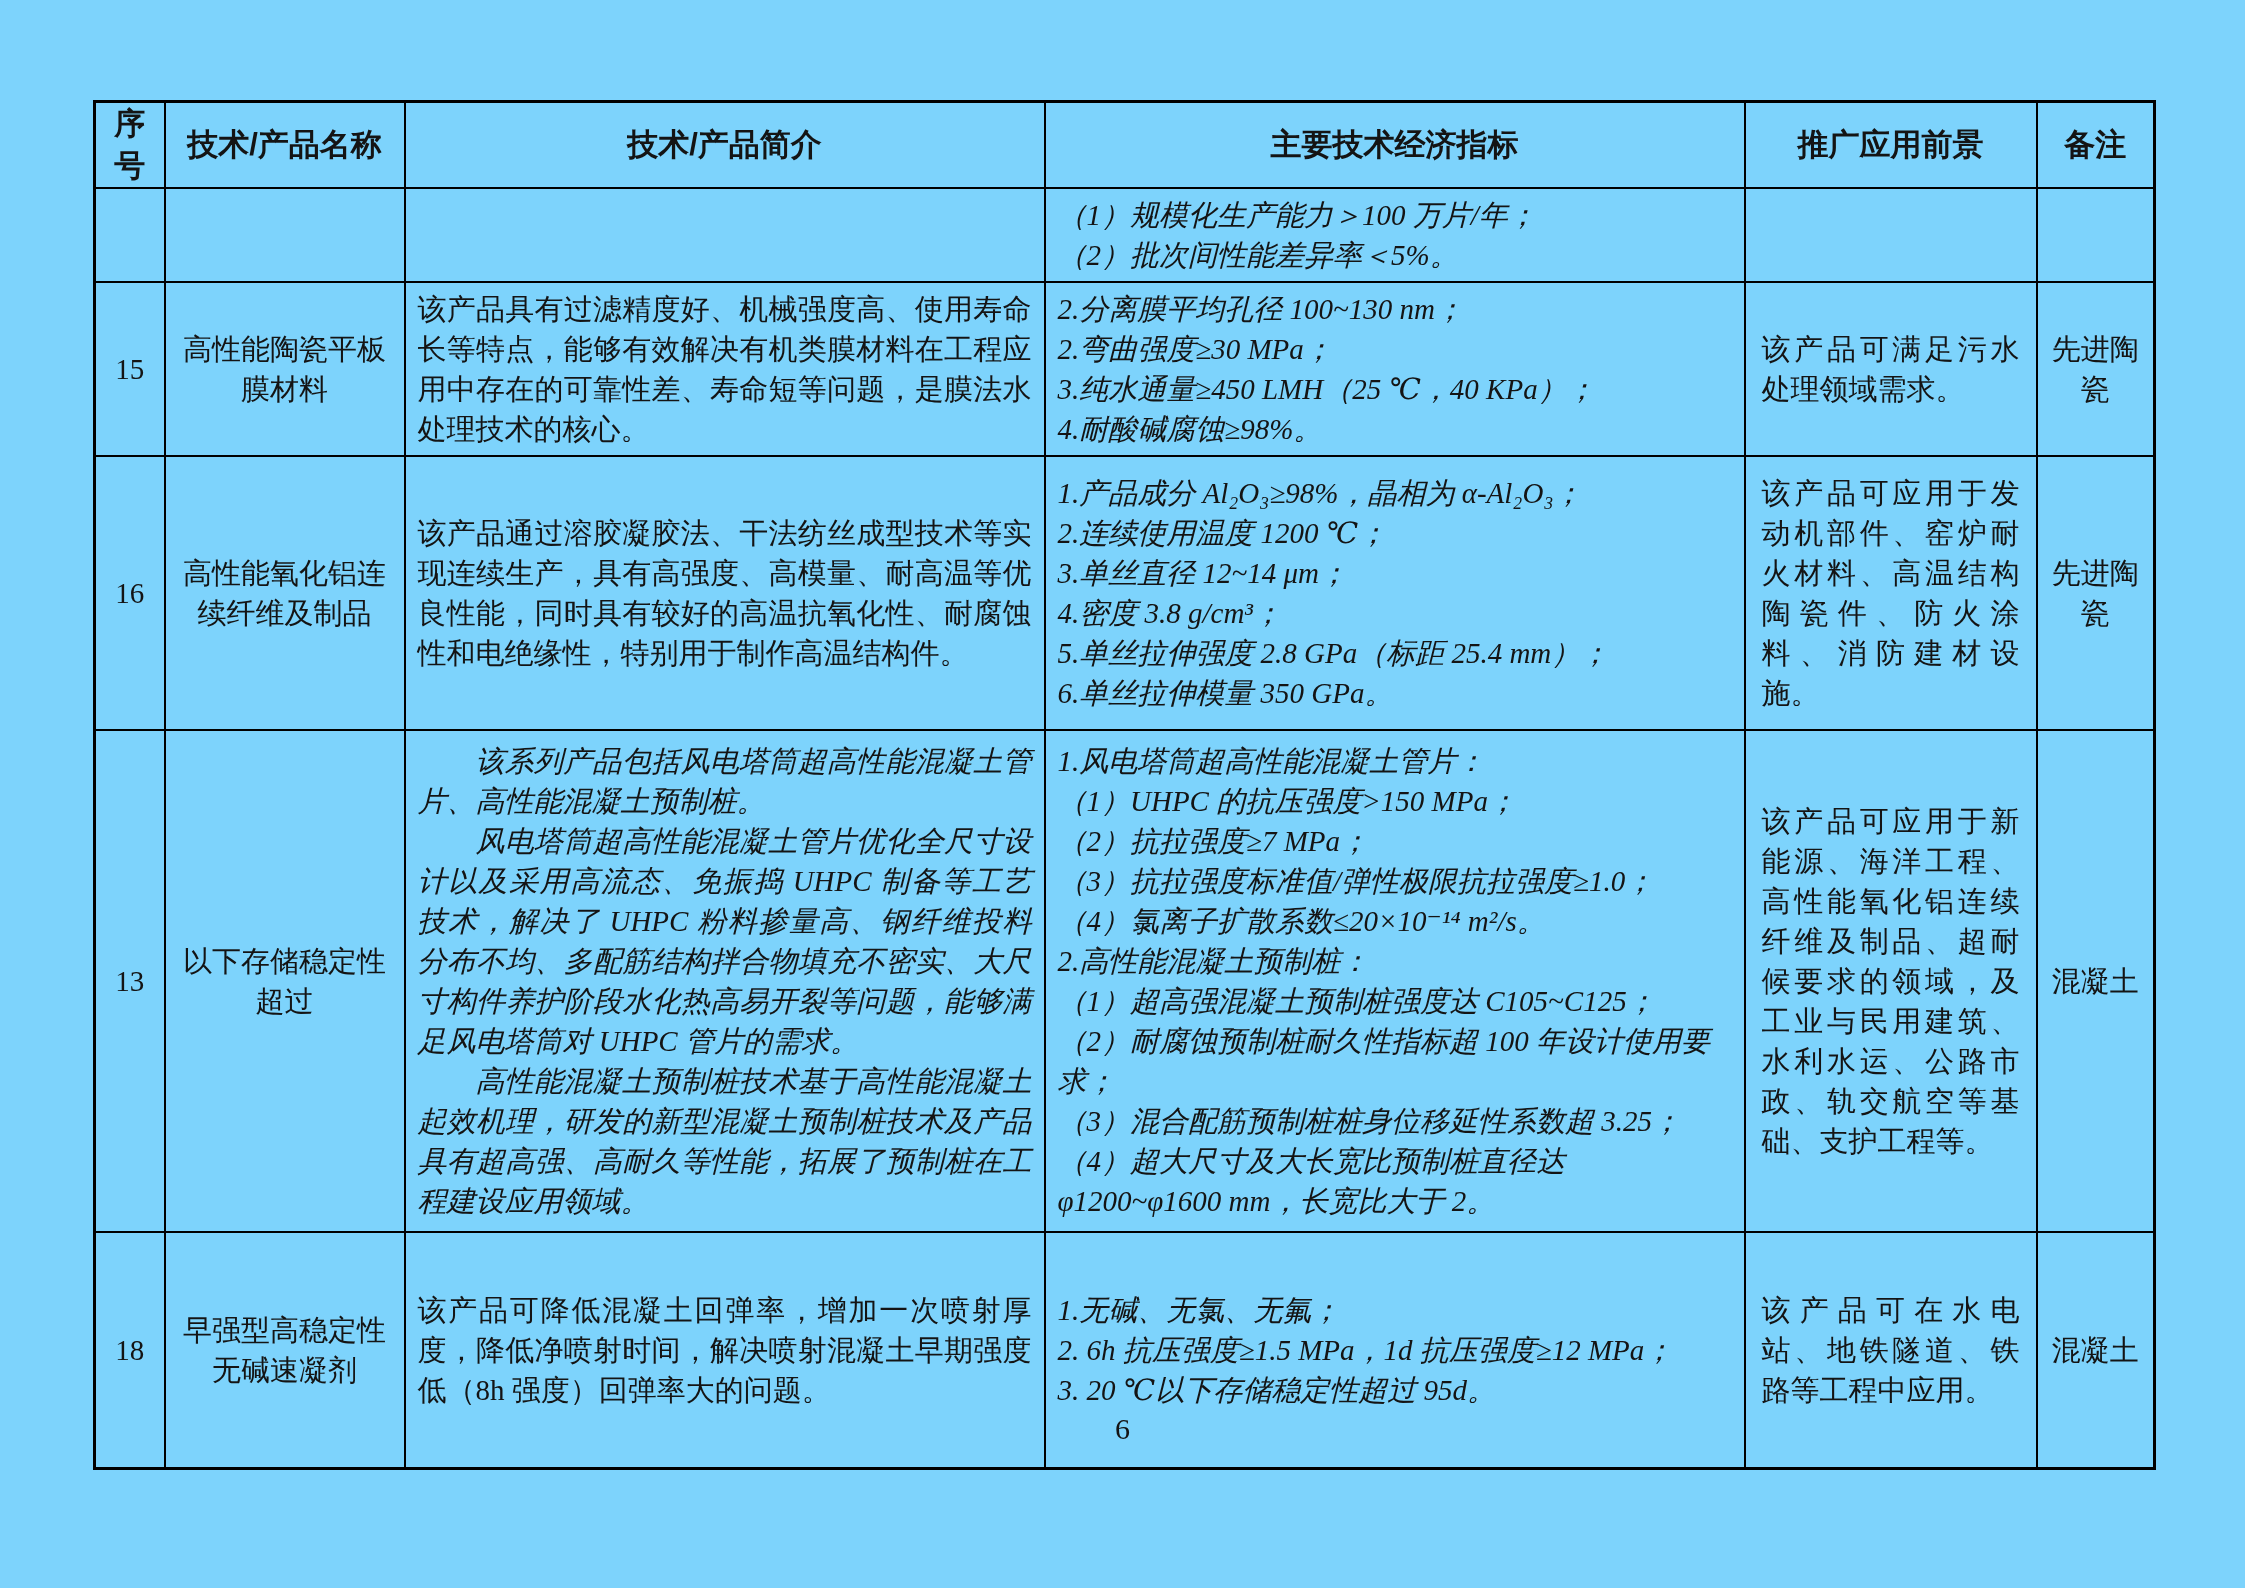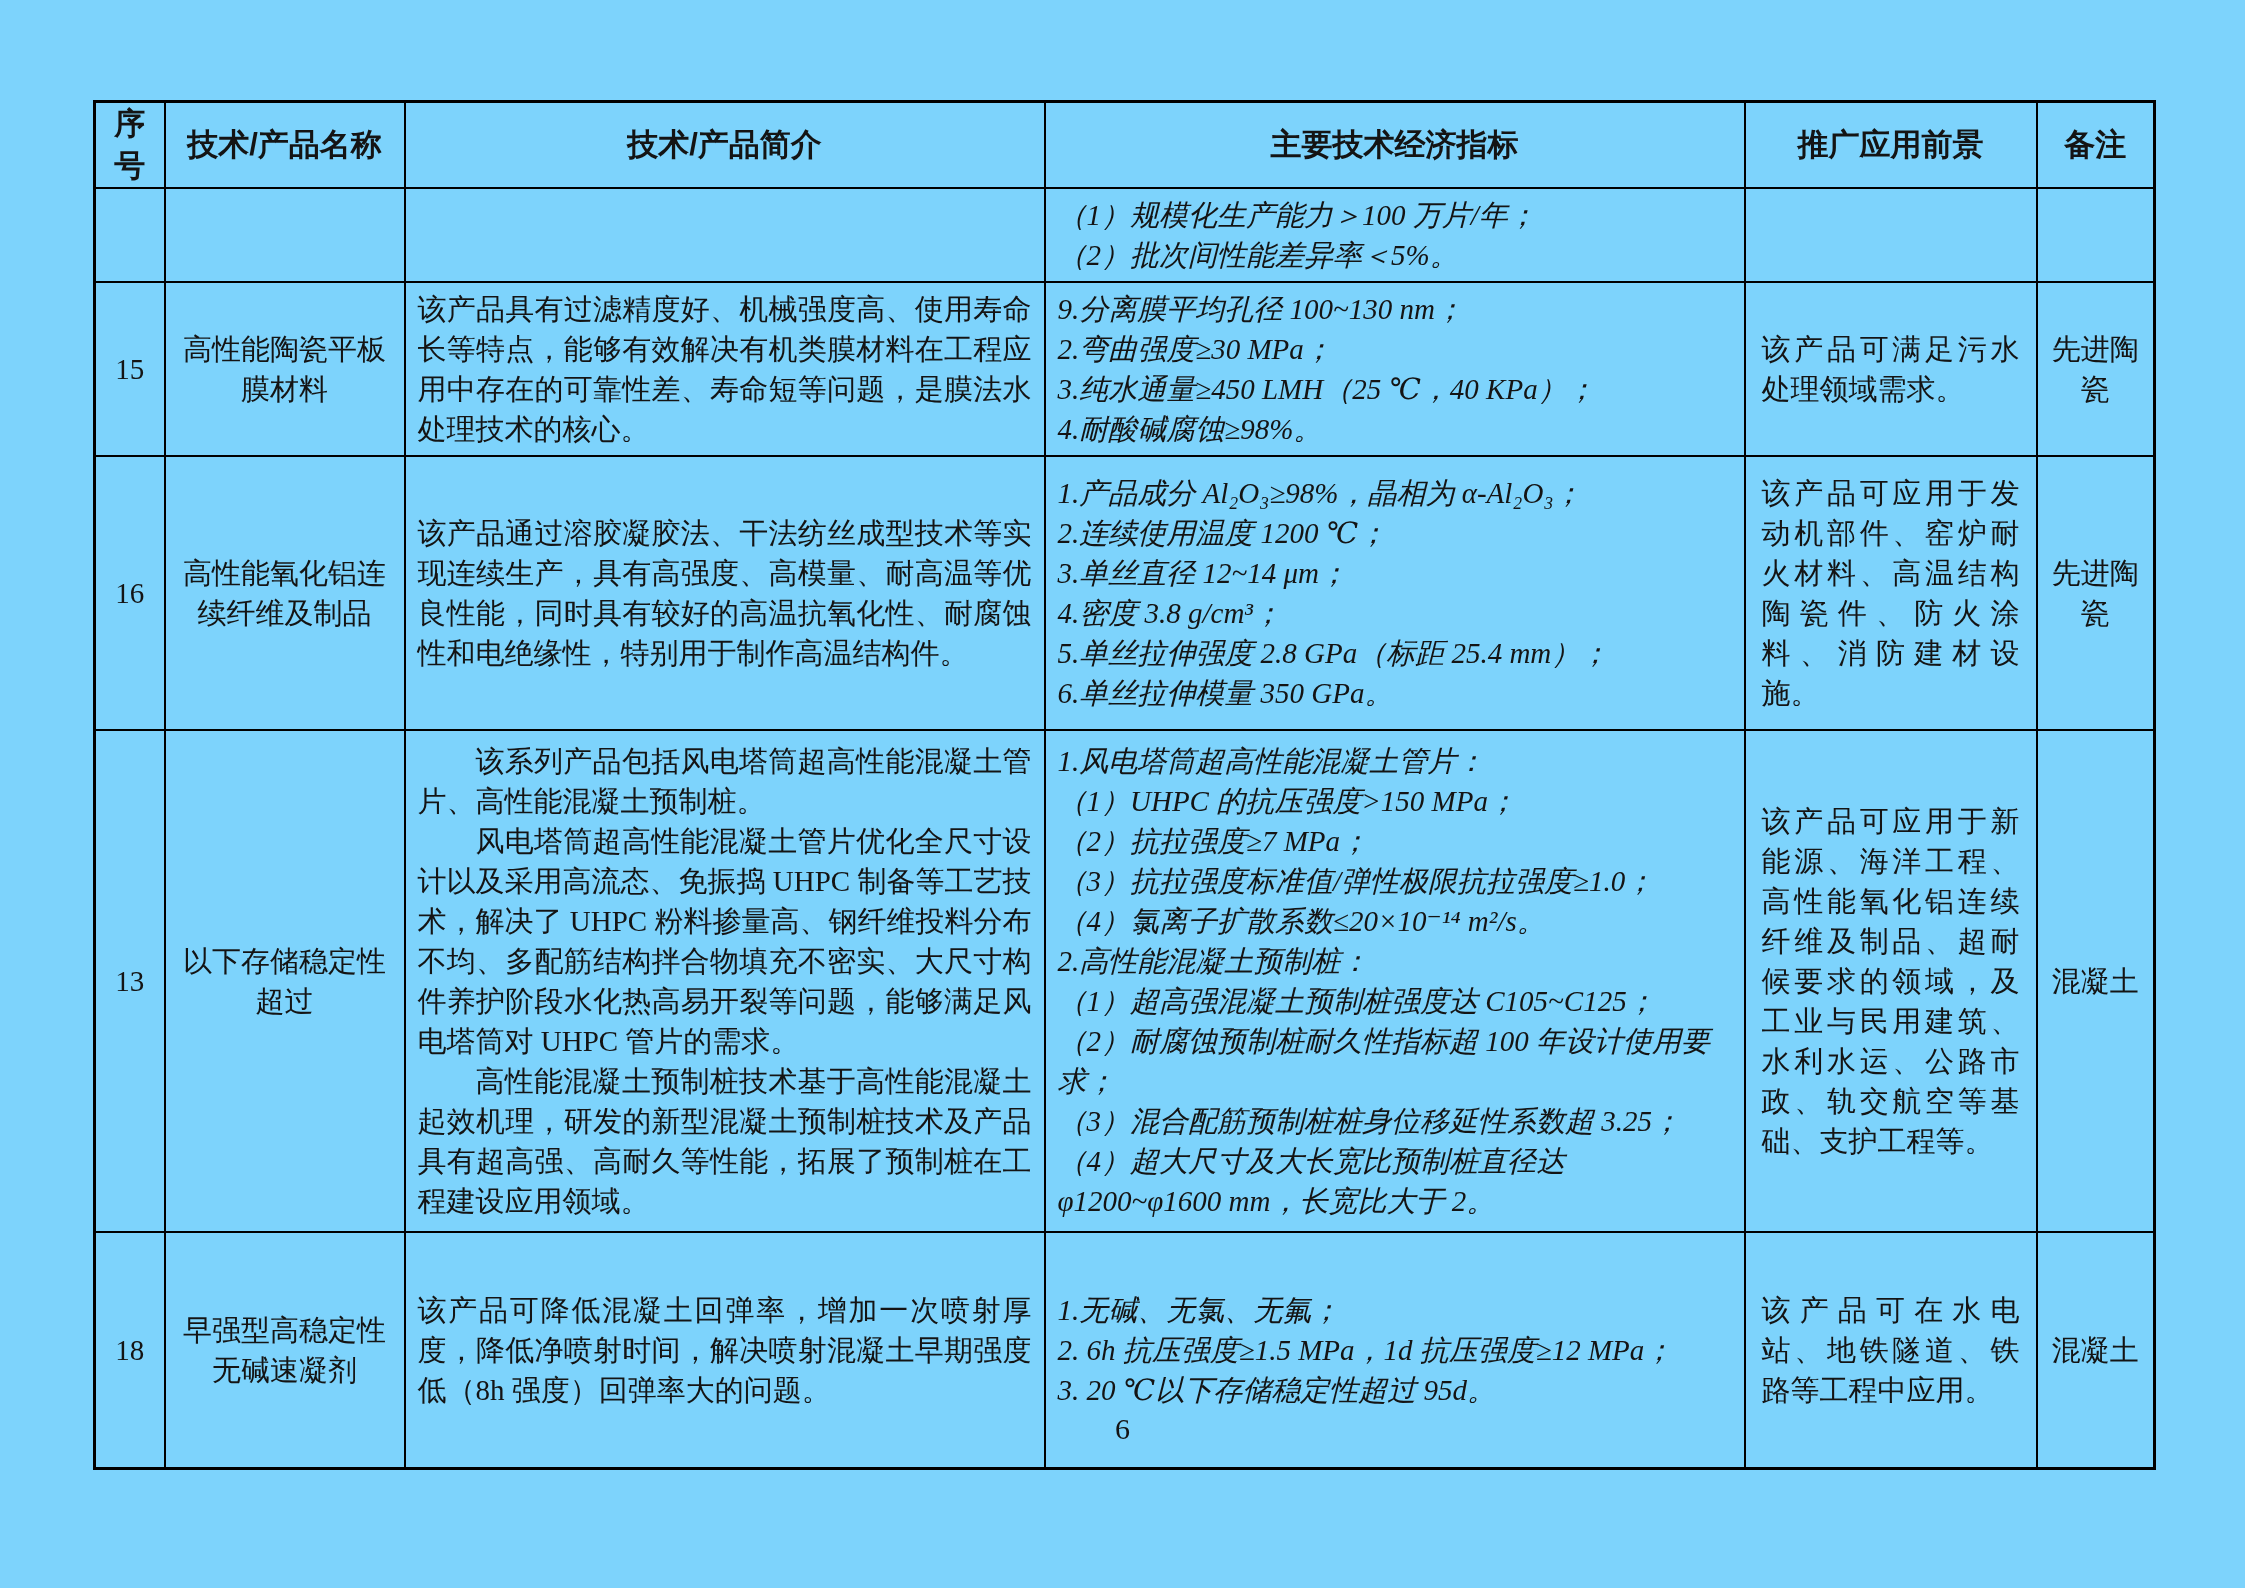--- a/index.html
+++ b/index.html
@@ -27,21 +27,21 @@
     padding:0 4px;
   }
   td{
     font-size:29px;line-height:40px;
     vertical-align:middle;
     padding:6px 10px;
   }
   td.c-no,td.c-name,td.c-remark{text-align:center;}
   td.c-intro{text-align:justify;padding:0 12px;}
   td.c-intro p{margin:0;}
-  td.c-intro p.indent{text-indent:2em;}
+  td.c-intro p.indent{text-indent:2em;font-style:italic;}
   td.c-ind{text-align:left;padding:6px 8px 6px 12px;}
   td.c-ind .line{margin:0;font-style:italic;}
   td.c-prospect{text-align:justify;padding:16px 16px;}
   .page-number{
     position:absolute;left:0;top:1412px;width:2245px;
     text-align:center;font-size:30px;
   }
 </style>
 </head>
 <body>
@@ -91,21 +91,21 @@
           <td class="c-no">
             <div>15</div>
           </td>
           <td class="c-name">
             <div>高性能陶瓷平板膜材料</div>
           </td>
           <td class="c-intro">
             <p>该产品具有过滤精度好、机械强度高、使用寿命长等特点，能够有效解决有机类膜材料在工程应用中存在的可靠性差、寿命短等问题，是膜法水处理技术的核心。</p>
           </td>
           <td class="c-ind">
-            <div class="line">9.分离膜平均孔径 100~130 nm；</div>
+            <div class="line">2.分离膜平均孔径 100~130 nm；</div>
             <div class="line">2.弯曲强度≥30 MPa；</div>
             <div class="line">3.纯水通量≥450 LMH（25 ℃，40 KPa）；</div>
             <div class="line">4.耐酸碱腐蚀≥98%。</div>
           </td>
           <td class="c-prospect">
             <div>该产品可满足污水处理领域需求。</div>
           </td>
           <td class="c-remark">
             <div>先进陶瓷</div>
           </td>

